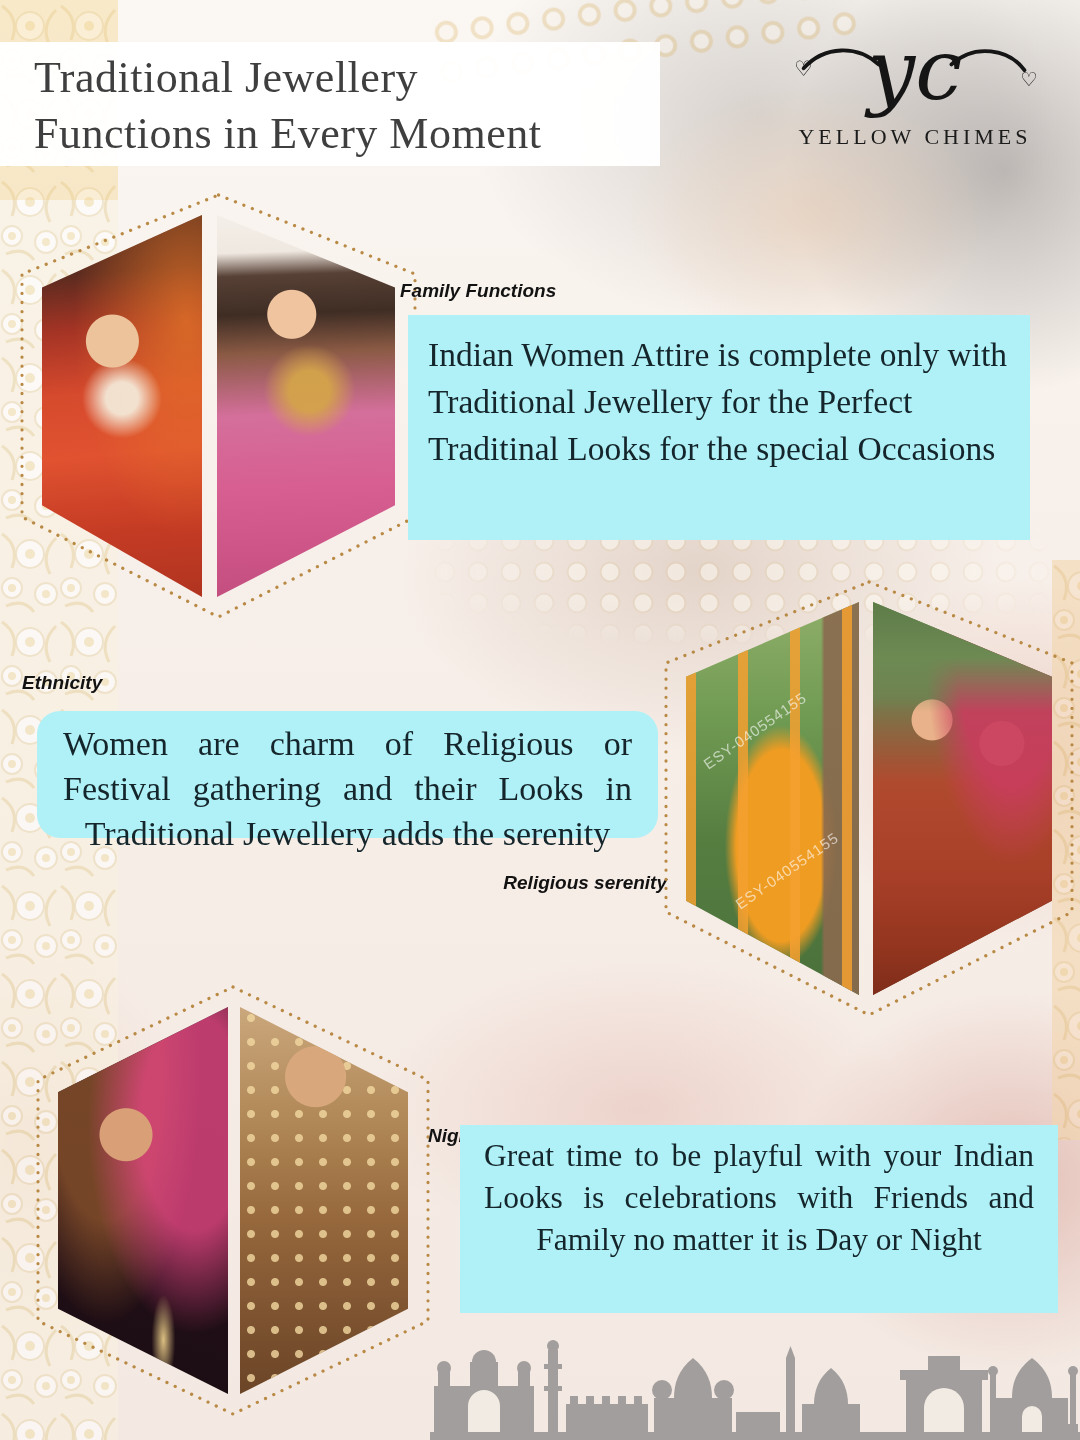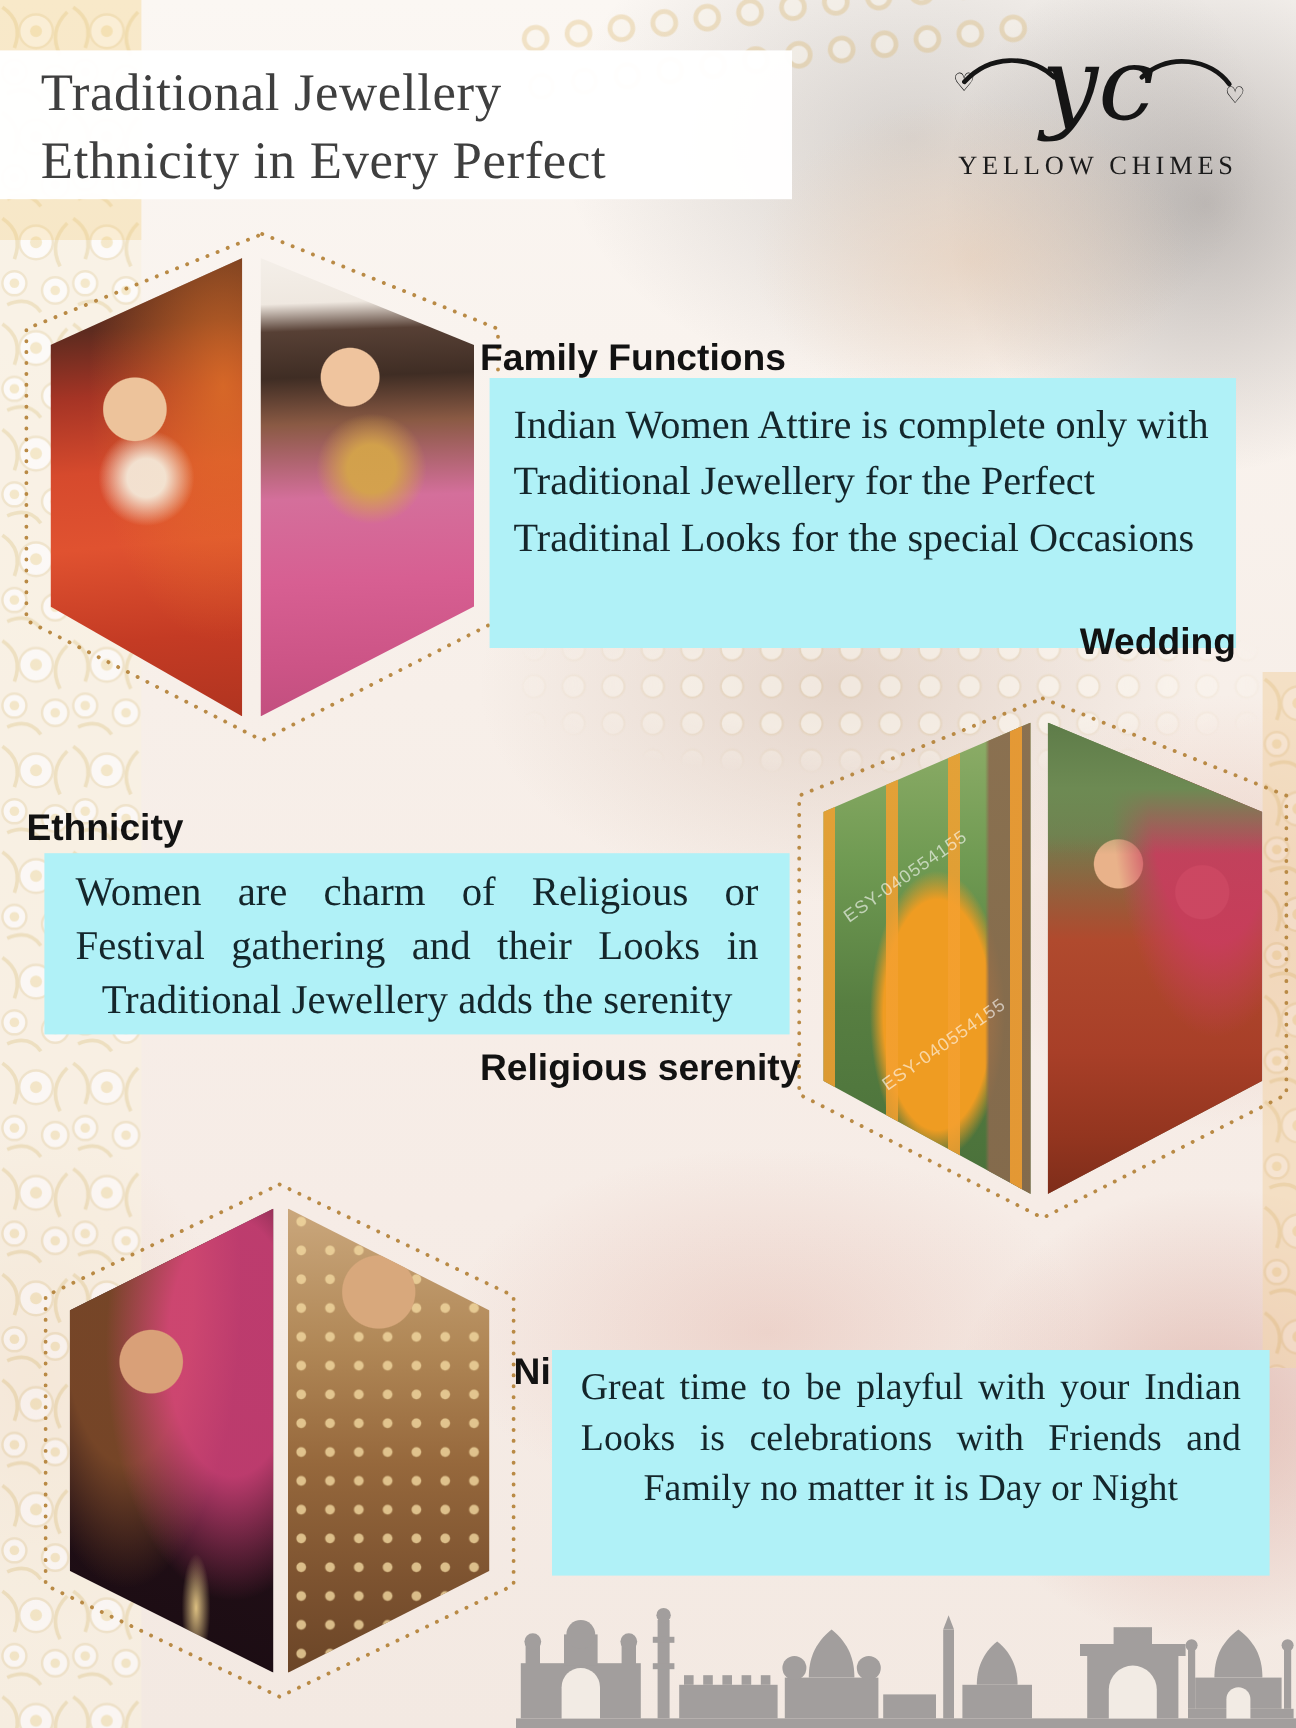--- a/index.html
+++ b/index.html
@@ -77,28 +77,28 @@
   .photo-c3r{background:
     radial-gradient(circle at 45% 18%, #d8a87c 0 30px, rgba(216,168,124,0) 31px),
     radial-gradient(circle 4px at 11px 11px, rgba(242,216,160,0.8) 0 3.5px, transparent 4.5px),
     linear-gradient(180deg,#caa77c 0%,#b08756 30%,#96683c 55%,#7d5330 80%,#6b4527 100%);
     background-size:auto,24px 24px,auto;}
   .watermark{position:absolute;color:rgba(255,255,255,0.6);font-family:"Liberation Sans",sans-serif;
     font-size:15px;transform:rotate(-35deg);letter-spacing:1px;white-space:nowrap;}
 
   
   .tag{position:absolute;font-family:"Liberation Sans",sans-serif;font-weight:700;
-    font-size:31px;color:#121212;white-space:nowrap;}
+    font-size:19px;color:#121212;white-space:nowrap;font-style:italic;}
   .tag-right{text-align:right;white-space:nowrap;}
   .cyan-box{position:absolute;background:#b0f1f7;color:#14262b;}
   .cyan-box p{margin:0;}
   .box-family{left:408px;top:315px;width:622px;height:225px;padding:16px 20px;
     font-size:33.5px;line-height:47px;text-align:left;}
-  .box-festival{left:37px;top:711px;width:621px;height:151px;padding:10px 26px;
-    font-size:34px;line-height:45px;text-align:justify;text-align-last:center;}
+  .box-festival{left:37px;top:711px;width:621px;height:127px;padding:10px 26px;
+    font-size:34px;line-height:45px;text-align:justify;text-align-last:center;border-radius:23px;}
   .box-night{left:428px;top:1125px;width:598px;height:188px;padding:10px 24px;
     font-size:31.5px;line-height:42px;text-align:justify;text-align-last:center;margin-left:32px;}
 
   .skyline{position:absolute;left:430px;bottom:0;opacity:.8;}
 </style>
 </head>
 <body>
 
 <div id="canvas" data-name="infographic-canvas">
 
@@ -127,21 +127,21 @@
 
   <svg class="strip strip-right" width="28" height="580" data-name="right-floral-border">
     <rect width="28" height="580" fill="url(#fl)" opacity="0.5"></rect>
     <rect width="28" height="580" fill="#e8a24c" opacity="0.2"></rect>
   </svg>
 
   <div class="pearl-band" data-name="faded-pearl-ornament"></div>
   <div class="gold-band" data-name="faded-turban-ornament"></div>
 
   <div class="title-box" data-name="title-box">
-    <h1 data-name="page-title"><span>Traditional Jewellery</span><br><span>Ethnicity in Every Perfect</span></h1>
+    <h1 data-name="page-title"><span>Traditional Jewellery</span><br><span>Functions in Every Moment</span></h1>
   </div>
 
   <div class="brand" data-name="brand-block">
     <svg width="250" height="96" viewBox="0 0 260 100" data-name="yc-monogram-icon">
       <path d="M14,44 C36,20 70,20 92,40" stroke="#151515" stroke-width="4" fill="none" stroke-linecap="round"></path>
       <path d="M168,40 C192,18 228,24 244,46" stroke="#151515" stroke-width="4" fill="none" stroke-linecap="round"></path>
       <text x="4" y="52" font-size="22" font-family="DejaVu Sans" fill="#151515">♡</text>
       <text x="240" y="62" font-size="20" font-family="DejaVu Sans" fill="#151515">♡</text>
       <text x="130" y="76" font-size="88" font-style="italic" font-family="DejaVu Serif" text-anchor="middle" fill="#151515">yc</text>
     </svg>
@@ -152,21 +152,20 @@
     <svg class="outline-svg" width="397" height="426" data-name="dotted-hexagon-outline">
       <polygon points="198.5,2 395,81 395,324 198.5,424 2,324 2,81" fill="none" stroke="#b98a45" stroke-width="3.2" stroke-dasharray="0.1 9" stroke-linecap="round"></polygon>
     </svg>
     <div class="panel clip-l photo-c1l" style="left:0;width:160px;" data-name="photo-bride-red" aria-label="bride-in-red-lehenga-with-kundan-jewellery"></div>
     <div class="panel clip-r photo-c1r" style="left:175px;width:178px;" data-name="photo-bride-pink" aria-label="bride-in-pink-saree-with-gold-jewellery"></div>
   </div>
   <div class="tag" style="left:400px;top:280px;" data-name="family-functions-label">Family Functions</div>
   <div class="cyan-box box-family" data-name="family-text-box">
     <p data-name="family-body">Indian Women Attire is complete only with Traditional Jewellery for the Perfect Traditinal Looks for the special Occasions</p>
   </div>
-  <div class="tag tag-right" style="left:408px;top:517px;width:622px;" data-name="wedding-label">Wedding</div>
 
   <div class="tag" style="left:22px;top:672px;" data-name="festival-label">Ethnicity</div>
   <div class="cyan-box box-festival" data-name="festival-text-box">
     <p data-name="festival-body">Women are charm of Religious or Festival gathering  and their Looks in Traditional Jewellery adds the serenity</p>
   </div>
   <div class="tag tag-right" style="left:37px;top:872px;width:630px;" data-name="religious-gathering-label">Religious serenity</div>
   <div class="collage" style="left:686px;top:602px;width:366px;height:393px;" data-name="festival-collage">
     <svg class="outline-svg" width="410" height="437" data-name="dotted-hexagon-outline">
       <polygon points="205,2 408,83 408,332 205,435 2,332 2,83" fill="none" stroke="#b98a45" stroke-width="3.2" stroke-dasharray="0.1 9" stroke-linecap="round"></polygon>
     </svg>

